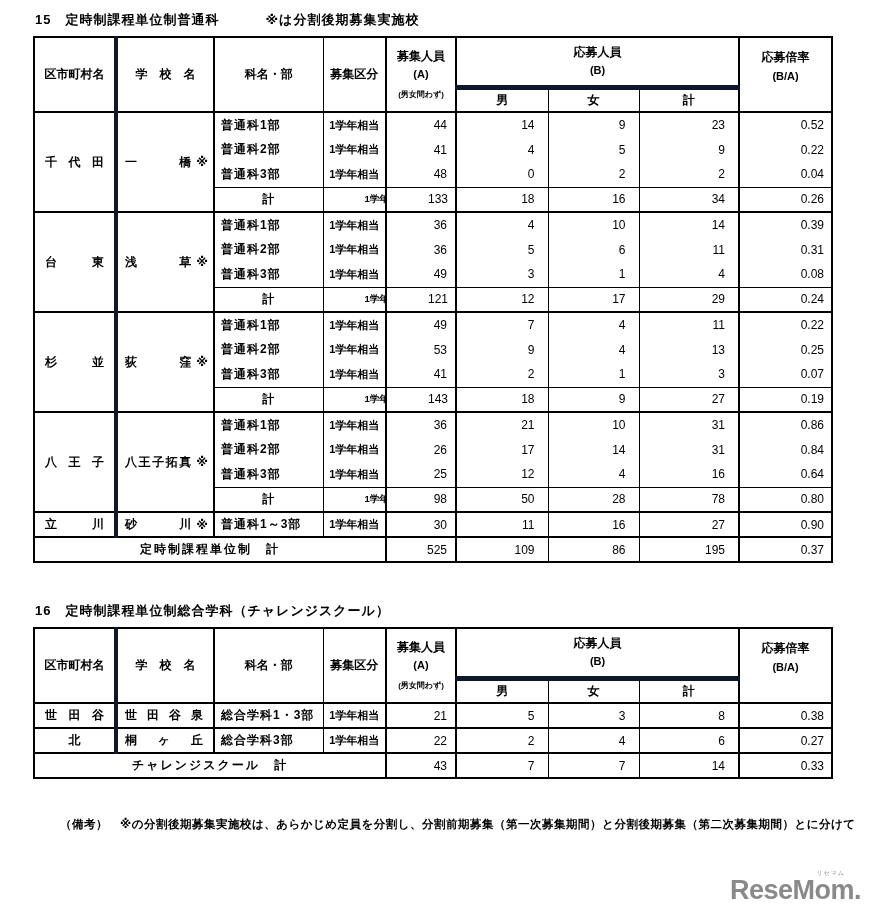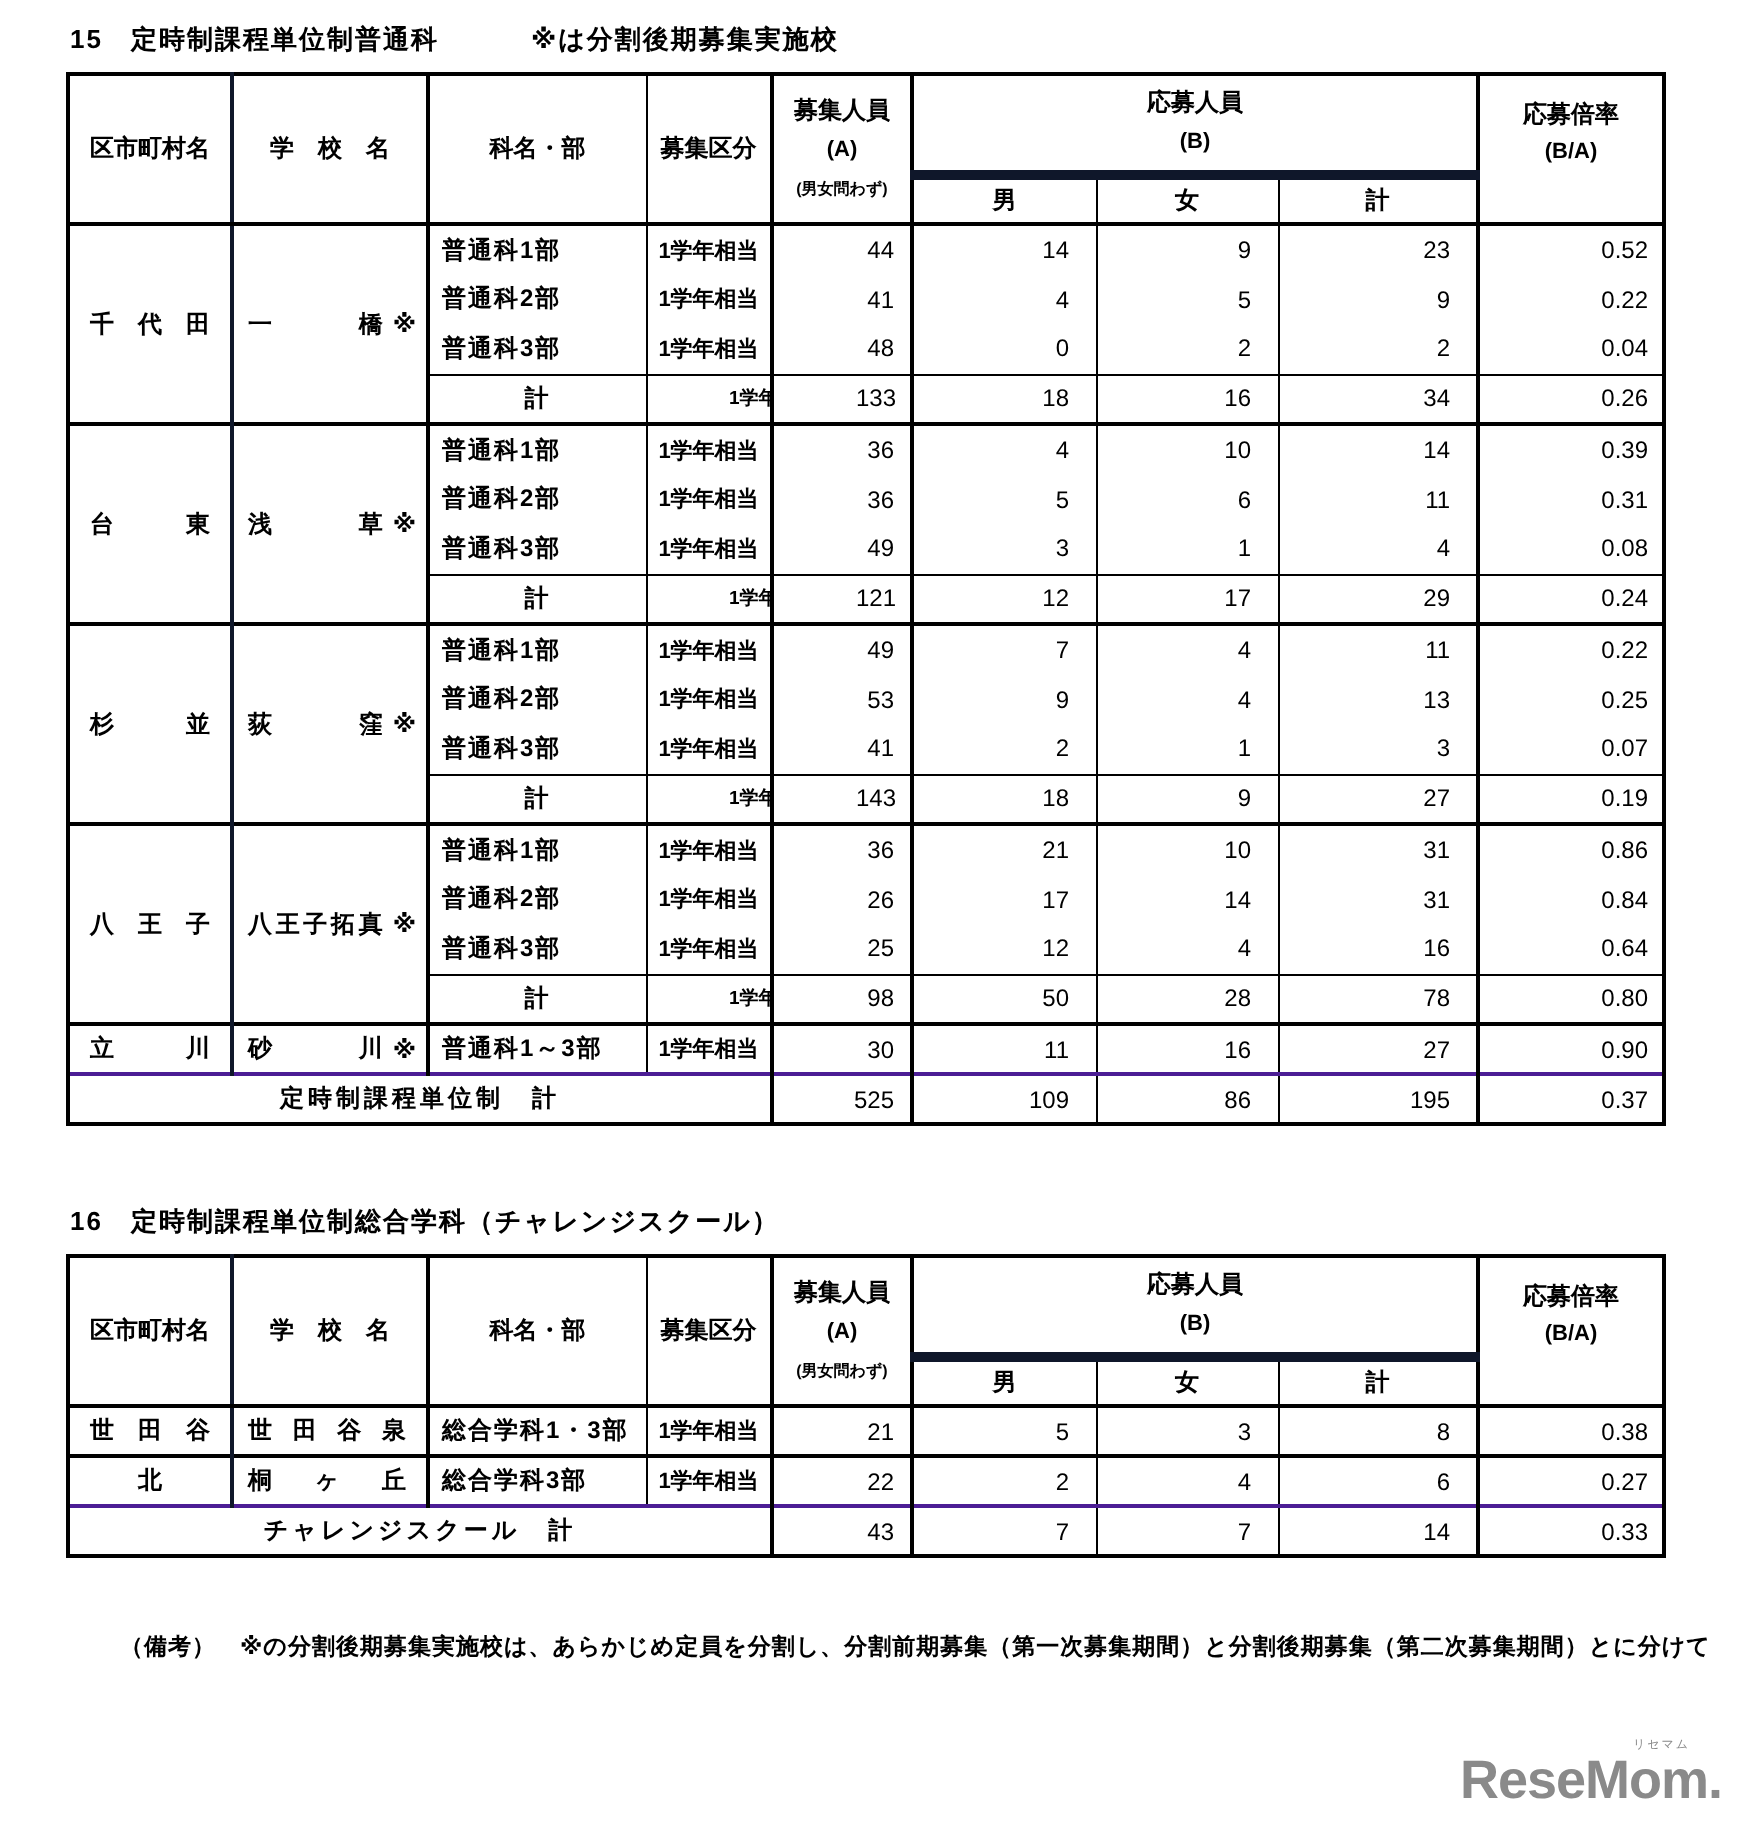--- a/index.html
+++ b/index.html
@@ -13,21 +13,21 @@
   .section-title .no{margin-right:14px;}
   .section-title .note{margin-left:46px;}
   table{border-collapse:collapse;table-layout:fixed;width:798px;}
   td,th{box-sizing:border-box;overflow:hidden;white-space:nowrap;font-size:12px;vertical-align:middle;padding:0;}
   th{font-weight:bold;border-radius:19px;}
   
   col.w-district{width:82px;} col.w-school{width:98px;} col.w-dept{width:109px;}
   col.w-cat{width:63px;} col.w-cap{width:70px;} col.w-male{width:92px;}
   col.w-female{width:91px;} col.w-total{width:100px;} col.w-ratio{width:93px;}
   
-  .c-district{border-left:2px solid #000;border-right:2px solid #0f172a;margin-left:28px;}
+  .c-district{border-left:2px solid #000;border-right:4px solid #0f172a;margin-left:28px;}
   .c-school{border-right:2px solid #000;}
   .c-dept{border-right:1px solid #000;}
   .c-cat{border-right:2px solid #000;}
   .c-cap{border-right:2px solid #000;}
   .c-male{border-right:1px solid #000;}
   .c-female{border-right:1px solid #000;}
   .c-total{border-right:2px solid #000;}
   .c-ratio{border-right:2px solid #000;}
   .c-gtlabel{border-left:2px solid #000;border-right:2px solid #000;font-weight:bold;text-align:center;letter-spacing:2px;}
   
@@ -35,21 +35,21 @@
   thead tr.h-top th.apply{border-bottom:5px solid #0f172a;height:50px;margin-left:48px;}
   thead tr.h-sub th{border-top:1px solid #000;border-bottom:2px solid #000;height:25px;}
   thead th .tiny{font-size:8px;font-weight:bold;letter-spacing:0;}
   thead th .mid{font-size:11px;}
   thead th.ratio-h{padding-bottom:16px;}
   
   tbody td{height:25px;}
   tr.group-start td{border-top:2px solid #000;}
   tr.inner td{border-top:none;}
   tr.subtotal td{border-top:1px solid #000;padding-left:41px;}
-  tr.grand-total td{border-top:2px solid #4c1d95;border-bottom:2px solid #000;}
+  tr.grand-total td{border-top:2px solid #000000;border-bottom:2px solid #000;}
   td.c-dept{font-weight:bold;text-align:left;padding-left:6px;letter-spacing:1px;}
   td.c-dept.sub{text-align:center;padding-left:0;}
   td.c-cat{font-weight:bold;text-align:center;font-size:11px;letter-spacing:0;}
   td.c-cat.sub{font-size:9.5px;}
   td.num{text-align:right;font-weight:normal;}
   td.c-cap.num{padding-right:8px;}
   td.c-male.num,td.c-female.num,td.c-total.num{padding-right:13px;}
   td.c-ratio.num{padding-right:7px;}
   td.c-district{font-weight:bold;padding:0 10px;}
   td.c-school{font-weight:bold;padding:0 5px 0 7px;}

